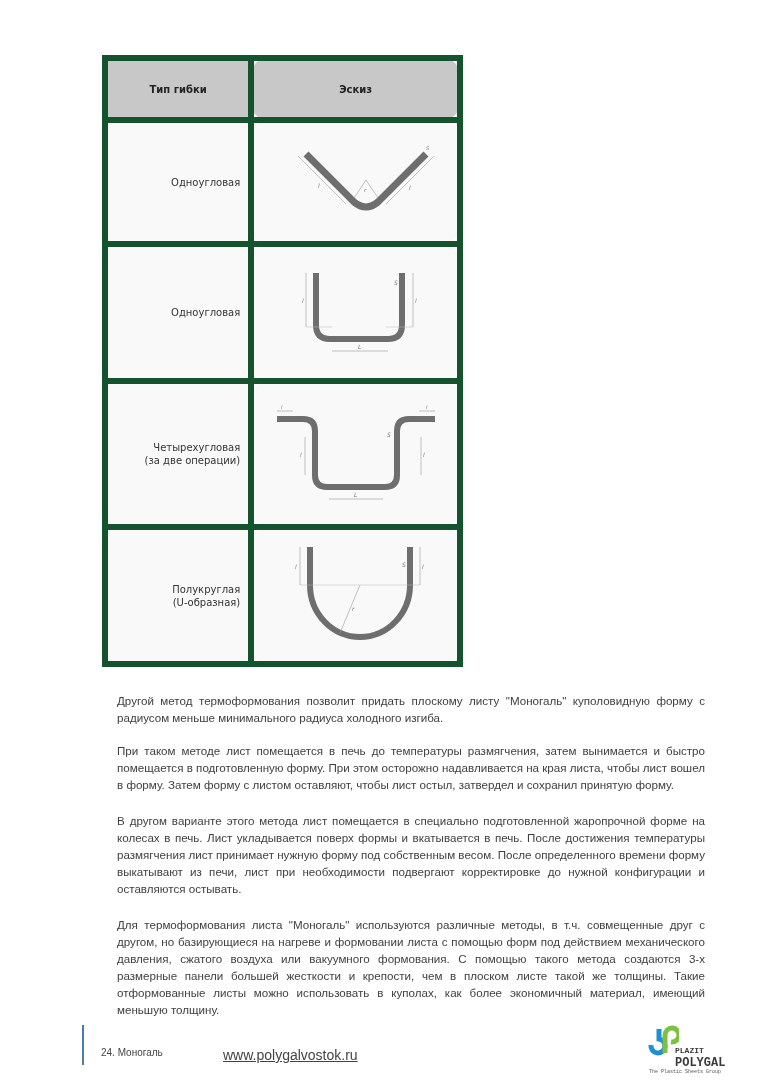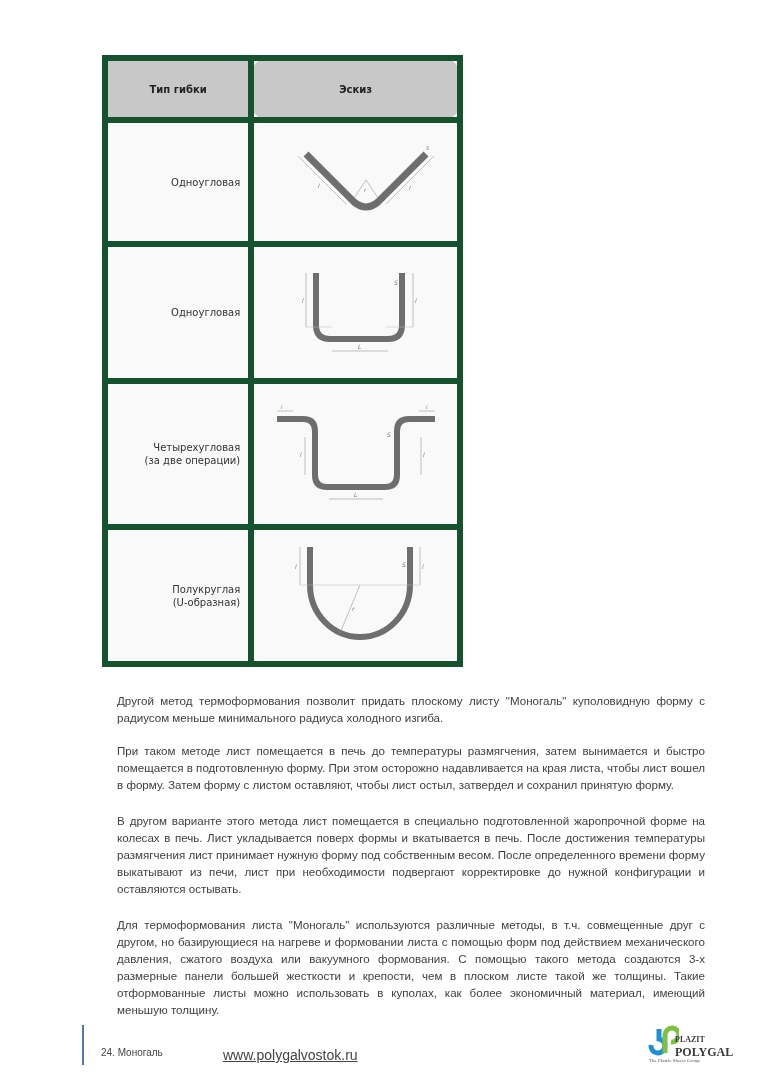--- a/index.html
+++ b/index.html
@@ -27,21 +27,21 @@
     .p1 { top: 676px; }
     .p2 { top: 796px; }
     .p3 { top: 900px; }
 
     .footer-bar { position: absolute; left: 82px; top: 1025px; width: 2px; height: 40px; background: #4a7ab8; }
     .footer-page { position: absolute; left: 101px; top: 1047px; font-family: "Liberation Sans", sans-serif;
                    font-size: 10px; color: #444; }
     .footer-link { position: absolute; left: 223px; top: 1047px; font-family: Liberation Sans, sans-serif;
                    font-size: 14px; color: #444; text-decoration: underline; }
     .logo { position: absolute; left: 645px; top: 1025px; width: 80px; height: 50px; }
-    .logo-text { position: absolute; font-family: Liberation Serif, serif; font-weight: bold; color: #3a3a3a; }
+    .logo-text { position: absolute; font-family: Liberation Mono, monospace; font-weight: bold; color: #3a3a3a; margin-top: 11px; }
     .logo-t1 { left: 30px; top: 10px; font-size: 8px; }
     .logo-t2 { left: 30px; top: 20px; font-size: 12px; }
     .logo-t3 { left: 4px; top: 33px; font-size: 5px; font-weight: normal; color: #555; white-space: nowrap; }
   </style>
 </head>
 <body>
 
 <table class="bend-table">
   <thead>
     <tr>

